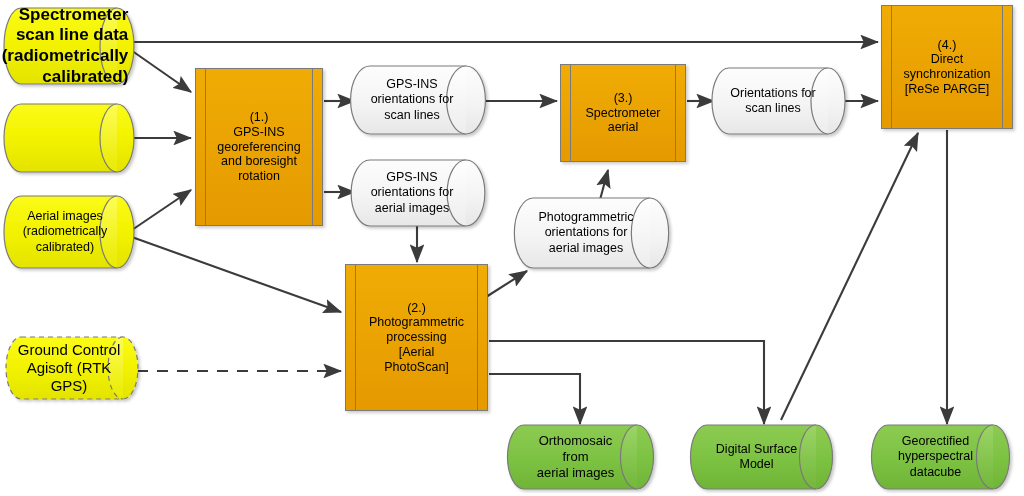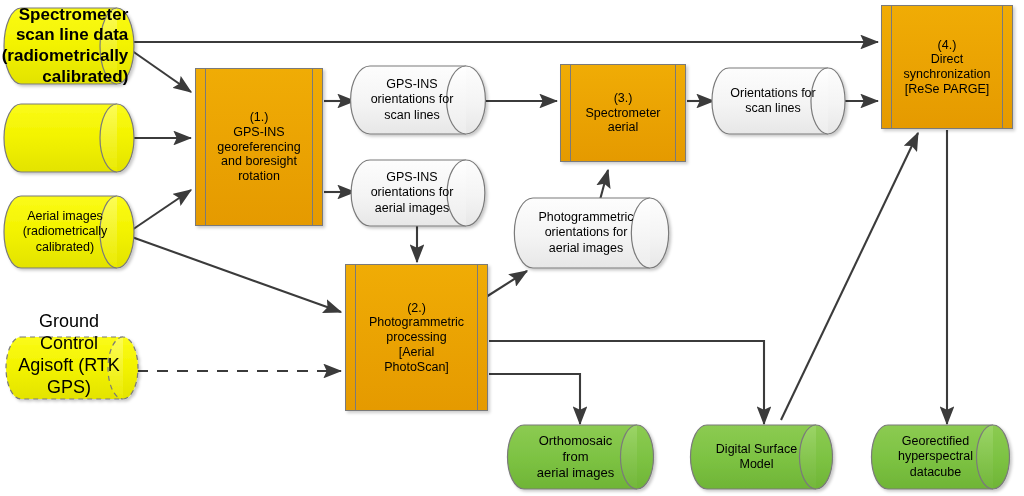--- a/index.html
+++ b/index.html
@@ -202,21 +202,21 @@
 
 
   <div class="node lbl" style="left:12px; top:196px; width:106px; height:72px; display:flex; align-items:center; justify-content:center; text-align:center; font-size:12.5px; line-height:1.22;">
     <div>
       <div>Aerial images</div>
       <div>(radiometrically</div>
       <div>calibrated)</div>
     </div>
   </div>
 
-  <div class="node lbl" style="left:14px; top:337px; width:110px; height:62px; display:flex; align-items:flex-end; justify-content:center; text-align:center; font-size:18px; line-height:1.22;">
+  <div class="node lbl" style="left:14px; top:337px; width:110px; height:62px; display:flex; align-items:center; justify-content:center; text-align:center; font-size:15px; line-height:1.22;">
     <div>
       <div>Ground Control</div>
       <div>Agisoft (RTK GPS)</div>
     </div>
   </div>
 
   <div class="node lbl" style="left:362px; top:66px; width:100px; height:68px; display:flex; align-items:center; justify-content:center; text-align:center; font-size:12.5px; line-height:1.22;">
     <div>
       <div>GPS-INS</div>
       <div>orientations for</div>

